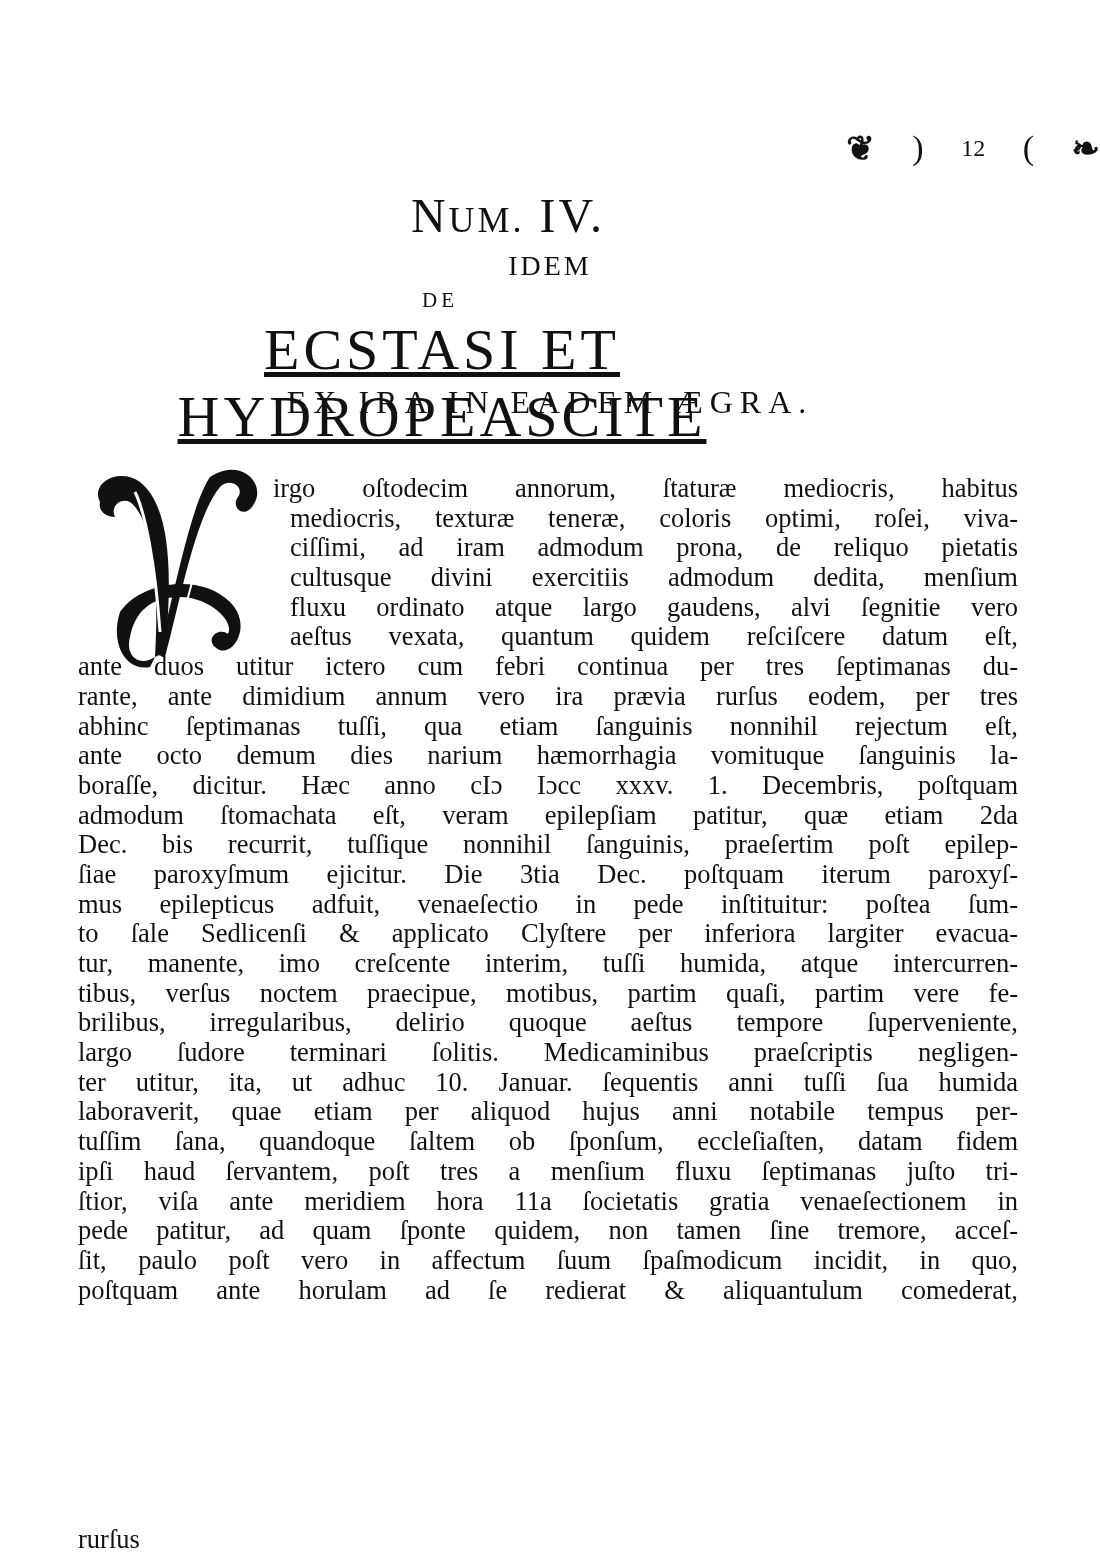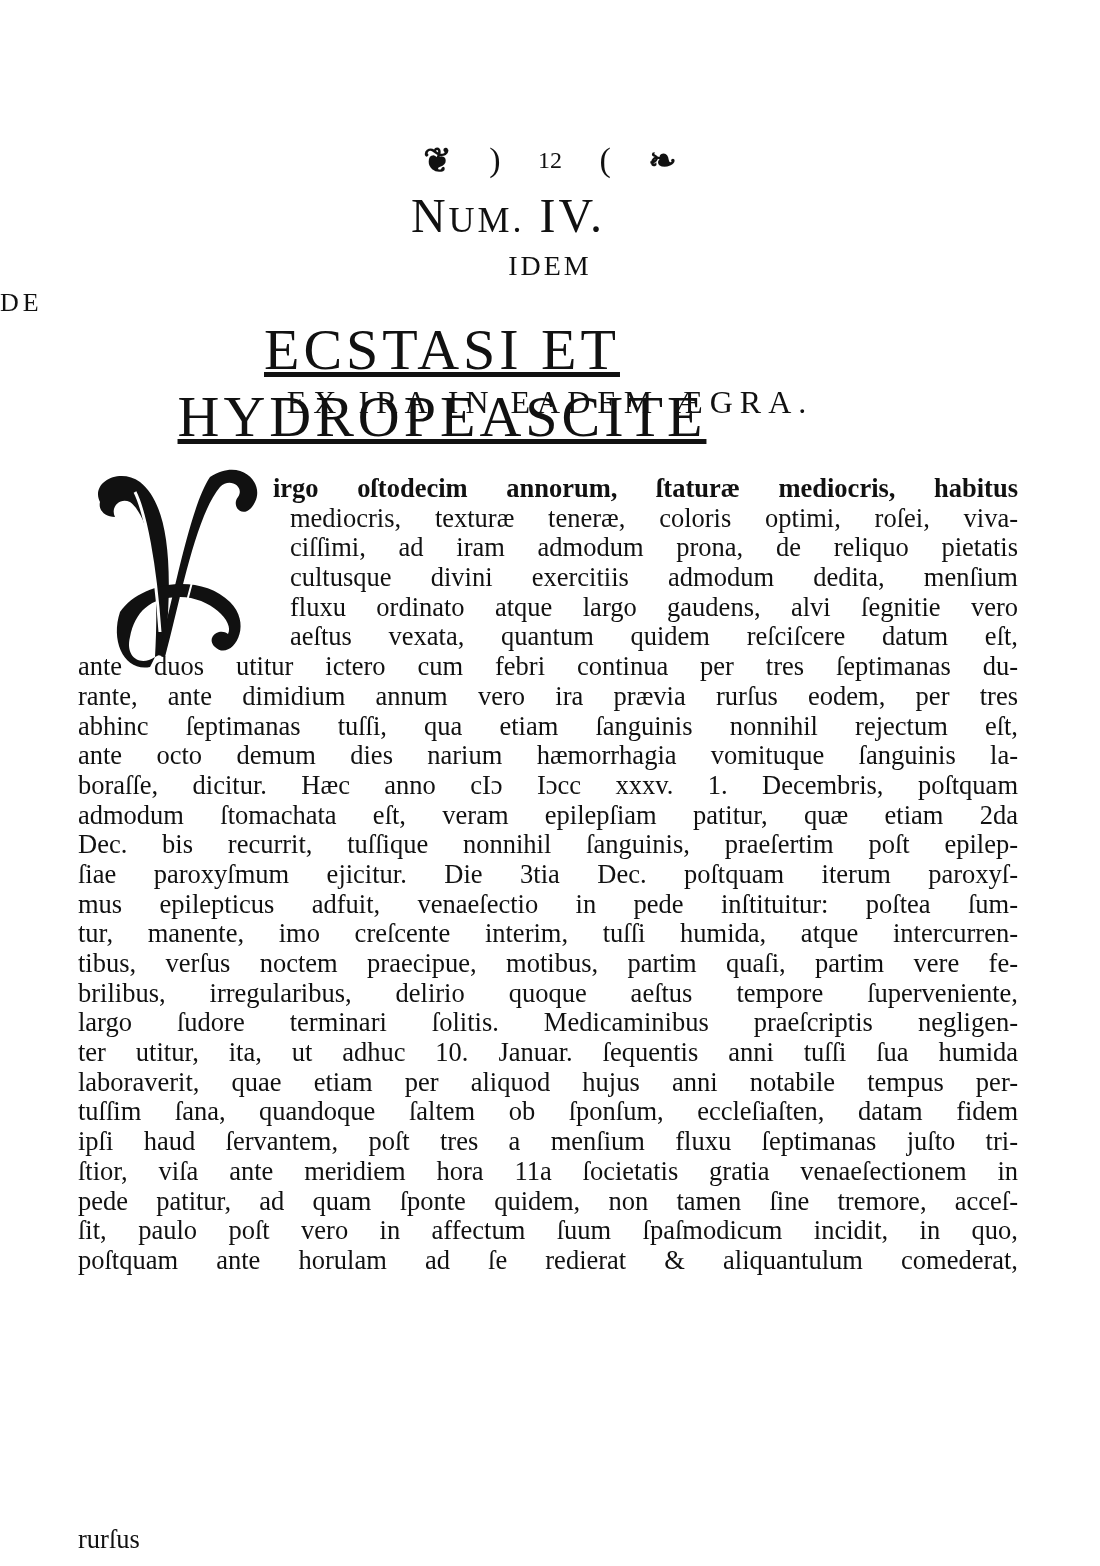--- a/index.html
+++ b/index.html
@@ -1,33 +1,33 @@
 <!DOCTYPE html>
 <html><head>
 <meta charset="utf-8">
 <style>
   html, body { margin:0; padding:0; background:#ffffff; }
   body { width:1100px; height:1566px; position:relative; overflow:hidden;
          font-family:"Liberation Serif","DejaVu Serif",serif; color:#111; }
-  .header { position:absolute; top:128px; left:0; width:1100px; text-align:center; font-size:30px;margin-top:12px; }
+  .header { position:absolute; top:128px; left:0; width:1100px; text-align:right; font-size:30px; }
   .header span { display:inline-block; vertical-align:middle; }
   .orn { font-size:34px; font-weight:bold; }
   .paren { margin:0 30px; font-size:34px; }
   .pnum { font-size:24px; }
   .num { position:absolute; top:188px; width:1016px; text-align:center; font-size:48px; letter-spacing:3px; }
   .num .sc { font-size:36px; }
   .idem { position:absolute; top:250px; width:1100px; text-align:center; font-size:28px; letter-spacing:3px; }
-  .de { position:absolute; top:288px; width:880px; font-size:26px; letter-spacing:4px; }
+  .de { position:absolute; top:288px; width:880px; text-align:center; font-size:21px; letter-spacing:4px; }
   .title { position:absolute; top:316px; width:884px; text-align:center; font-size:58px; letter-spacing:4px;text-decoration:underline; }
   .subtitle { position:absolute; top:384px; width:1100px; text-align:center; font-size:32px; letter-spacing:7px; }
   .dropcap { position:absolute; left:80px; top:462px; width:200px; height:220px; }
   .body { position:absolute; left:78px; width:940px; font-size:26.5px; line-height:29.7px; }
   .line { display:block; white-space:nowrap; text-align:justify; text-align-last:justify; height:29.7px; }
   .ind { padding-left:212px; box-sizing:border-box; }
-  .ind1 { padding-left:195px; box-sizing:border-box;font-weight:bold; }
+  .ind1 { padding-left:195px; box-sizing:border-box; }
 </style>
 </head>
 <body>
 
 <div class="header">
   <span class="orn">❦</span>
   <span class="paren">)</span>
   <span class="pnum">12</span>
   <span class="paren">(</span>
   <span class="orn">❧</span>
@@ -59,20 +59,21 @@
     <span class="line ind">aeſtus vexata, quantum quidem reſciſcere datum eſt,</span>
     <span class="line">ante duos utitur ictero cum febri continua per tres ſeptimanas du-</span>
     <span class="line">rante, ante dimidium annum vero ira prævia rurſus eodem, per tres</span>
     <span class="line">abhinc ſeptimanas tuſſi, qua etiam ſanguinis nonnihil rejectum eſt,</span>
     <span class="line">ante octo demum dies narium hæmorrhagia vomituque ſanguinis la-</span>
     <span class="line">boraſſe, dicitur. Hæc anno cIɔ Iɔcc xxxv. 1. Decembris, poſtquam</span>
     <span class="line">admodum ſtomachata eſt, veram epilepſiam patitur, quæ etiam 2da</span>
     <span class="line">Dec. bis recurrit, tuſſique nonnihil ſanguinis, praeſertim poſt epilep-</span>
     <span class="line">ſiae paroxyſmum ejicitur. Die 3tia Dec. poſtquam iterum paroxyſ-</span>
     <span class="line">mus epilepticus adfuit, venaeſectio in pede inſtituitur: poſtea ſum-</span>
+    <span class="line">to ſale Sedlicenſi &amp; applicato Clyſtere per inferiora largiter evacua-</span>
     <span class="line">tur, manente, imo creſcente interim, tuſſi humida, atque intercurren-</span>
     <span class="line">tibus, verſus noctem praecipue, motibus, partim quaſi, partim vere fe-</span>
     <span class="line">brilibus, irregularibus, delirio quoque aeſtus tempore ſuperveniente,</span>
     <span class="line">largo ſudore terminari ſolitis. Medicaminibus praeſcriptis negligen-</span>
     <span class="line">ter utitur, ita, ut adhuc 10. Januar. ſequentis anni tuſſi ſua humida</span>
     <span class="line">laboraverit, quae etiam per aliquod hujus anni notabile tempus per-</span>
     <span class="line">tuſſim ſana, quandoque ſaltem ob ſponſum, eccleſiaſten, datam fidem</span>
     <span class="line">ipſi haud ſervantem, poſt tres a menſium fluxu ſeptimanas juſto tri-</span>
     <span class="line">ſtior, viſa ante meridiem hora 11a ſocietatis gratia venaeſectionem in</span>
     <span class="line">pede patitur, ad quam ſponte quidem, non tamen ſine tremore, acceſ-</span>

